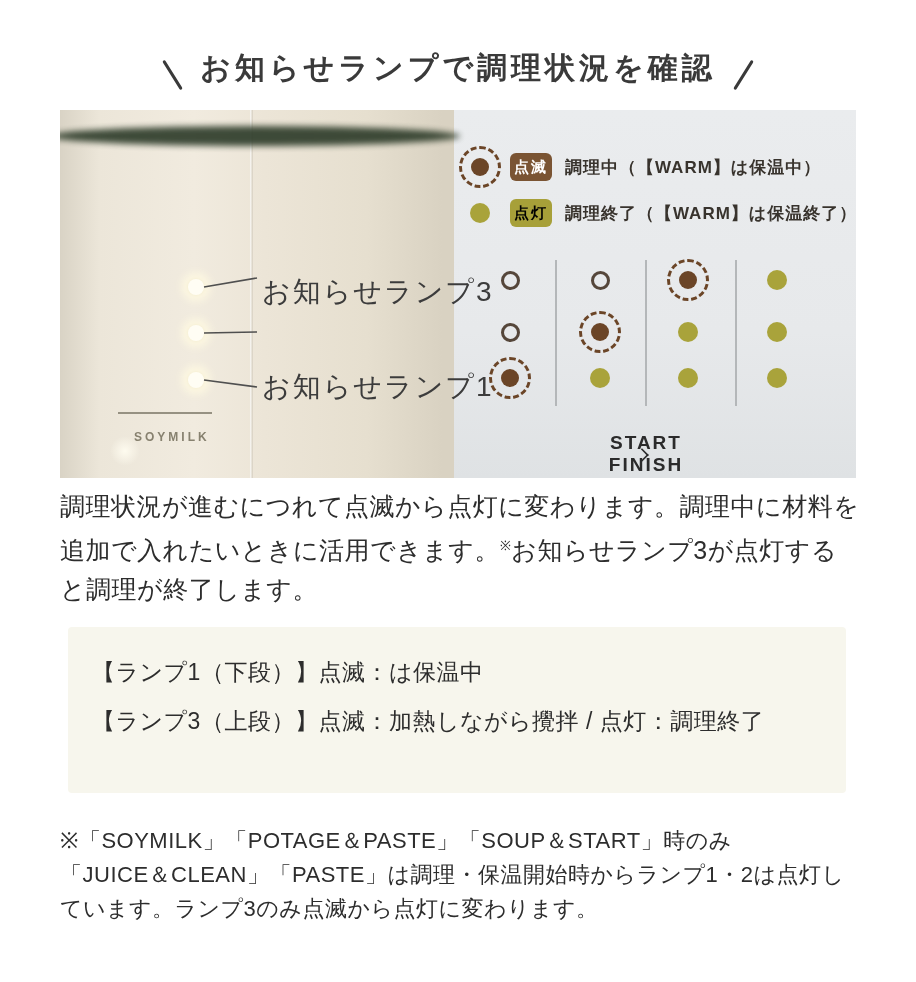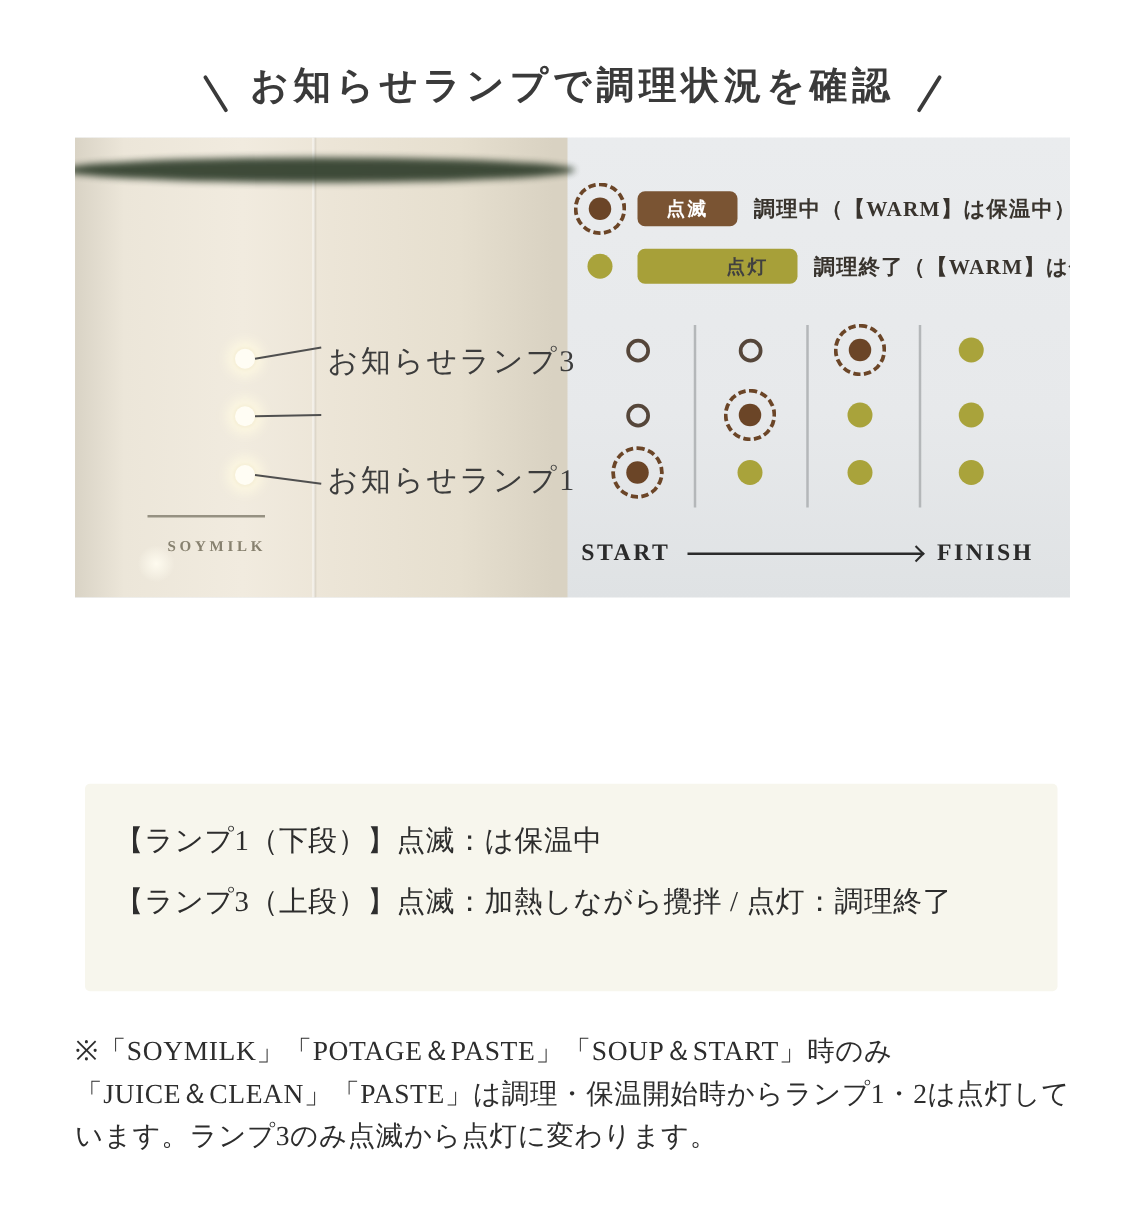--- a/index.html
+++ b/index.html
@@ -1,18 +1,18 @@
 <!DOCTYPE html>
 <html><head>
 <meta charset="utf-8">
 <style>
   html,body{margin:0;padding:0;background:#ffffff;}
   .page{
     position:relative;width:916px;height:982px;background:#ffffff;overflow:hidden;
-    font-family:Liberation Serif, serif;color:#2d2d2d;
+    font-family:Liberation Sans, sans-serif;color:#2d2d2d;
   }
   
   .title-row{position:absolute;left:0;top:44px;width:916px;display:flex;align-items:center;justify-content:center;gap:26px;}
   .title-text{font-size:30px;font-weight:700;color:#3a3a3a;letter-spacing:4px;margin:0;}
   .decor{width:3px;height:34px;background:#3a3a3a;border-radius:2px;display:inline-block;margin-top:14px;}
   .decor.left{transform:rotate(-32deg);}
   .decor.right{transform:rotate(32deg);}
   
   .photo{position:absolute;left:60px;top:110px;width:796px;height:368px;background:linear-gradient(180deg,#eaecee 0%,#e7e9eb 60%,#dfe2e4 100%);overflow:hidden;}
   .product{position:absolute;left:0;top:0;width:394px;height:368px;
@@ -20,48 +20,48 @@
   .product .seam{position:absolute;left:190px;top:0;width:3px;height:368px;background:linear-gradient(90deg,rgba(255,255,255,.8),rgba(170,160,140,.35));}
   .lid-band{position:absolute;left:-10px;top:16px;width:410px;height:20px;background:#2f3d2b;border-radius:50%;filter:blur(3px);opacity:.92;}
   .lamp{position:absolute;left:128px;width:16px;height:16px;border-radius:50%;background:#fffdf4;
     box-shadow:0 0 10px 6px rgba(255,250,225,.95),0 0 2px 1px rgba(190,175,140,.6);}
   .lamp.l3{top:169px;} .lamp.l2{top:215px;} .lamp.l1{top:262px;}
   .panel-line{position:absolute;left:58px;top:302px;width:94px;height:2px;background:#969182;}
   .product-label{position:absolute;left:74px;top:320px;font-size:12px;font-weight:700;letter-spacing:3px;color:#87816f;}
   .glow{position:absolute;left:50px;top:326px;width:30px;height:30px;border-radius:50%;
     background:radial-gradient(circle,rgba(255,252,240,.95),rgba(255,252,240,0) 70%);}
   .leaders{position:absolute;left:0;top:0;width:796px;height:368px;pointer-events:none;}
-  .lamp-label{position:absolute;left:202px;font-size:24px;font-weight:500;color:#3c3c3c;letter-spacing:2px;white-space:nowrap;}
+  .lamp-label{position:absolute;left:202px;font-size:28px;font-weight:500;color:#3c3c3c;letter-spacing:2px;white-space:nowrap;}
   .lamp-label.t3{top:163px;} .lamp-label.t2{top:210px;} .lamp-label.t1{top:258px;}
   
   .legend-row{position:absolute;display:flex;align-items:center;}
   .legend-row.r1{left:398px;top:35px;}
   .legend-row.r2{left:398px;top:81px;}
-  .badge{width:80px;height:28px;border-radius:6px;display:flex;align-items:center;justify-content:center;
+  .badge{width:42px;height:28px;border-radius:6px;display:flex;align-items:center;justify-content:center;
     font-size:15px;font-weight:700;margin-left:8px;letter-spacing:2px;}
   .badge.blink{background:#7a5433;color:#ffffff;}
-  .badge.on{background:#a7a039;color:#404040;padding-left:48px;}
+  .badge.on{background:#a7a039;color:#000000;}
   .legend-text{font-size:17px;font-weight:700;color:#38332d;margin-left:13px;letter-spacing:1px;white-space:nowrap;}
   
   .cell{position:relative;width:44px;height:44px;display:flex;align-items:center;justify-content:center;flex:none;}
   .cell .rays{position:absolute;width:36px;height:36px;border:3px dashed #6b4527;border-radius:50%;display:none;}
   .cell .core{width:18px;height:18px;border-radius:50%;display:none;}
   .cell .ring{width:13px;height:13px;border:3px solid #55463a;border-radius:50%;display:none;}
   .cell[data-kind="off"] .ring{display:block;}
   .cell[data-kind="blink"] .rays{display:block;}
   .cell[data-kind="blink"] .core{display:block;background:#6b4527;}
   .cell[data-kind="on"] .core{display:block;background:#a9a33b;width:20px;height:20px;}
   
   .gcell{position:absolute;}
   .c0{left:428px;} .c1{left:518px;} .c2{left:606px;} .c3{left:695px;}
   .r0{top:148px;} .r1{top:200px;} .r2{top:246px;}
   .divider{position:absolute;top:150px;width:2px;height:146px;background:#b4b7b9;}
   .d0{left:495px;} .d1{left:585px;} .d2{left:675px;}
   
-  .startfinish{position:absolute;left:405px;top:322px;width:362px;display:flex;align-items:center;}
+  .startfinish{position:absolute;left:405px;top:322px;width:362px;display:flex;align-items:center;flex-direction:column;}
   .sf-label{font-size:19px;font-weight:700;letter-spacing:2px;color:#2b2b2b;white-space:nowrap;}
   .arrow{flex:1;height:2px;background:#2b2b2b;margin:0 12px 0 14px;position:relative;}
   .arrow::after{content:"";position:absolute;right:-1px;top:-5px;width:10px;height:10px;
     border-top:2px solid #2b2b2b;border-right:2px solid #2b2b2b;transform:rotate(45deg) scale(.8);}
   
   .desc{position:absolute;left:60px;top:487px;width:800px;font-size:25px;line-height:39px;
     letter-spacing:.5px;color:#2d2d2d;font-weight:500;margin:0;}
   .desc sup{font-size:13px;}
   .info-box{position:absolute;left:68px;top:627px;width:778px;height:166px;background:#f7f6ed;border-radius:4px;
     box-sizing:border-box;padding:21px 0 0 24px;}
@@ -165,20 +165,23 @@
         <span class="core"></span>
       </span>
 
     <div class="startfinish">
       <span class="sf-label">START</span>
       <span class="arrow"></span>
       <span class="sf-label">FINISH</span>
     </div>
   </div>
 
+  <p class="desc">
+    <span>調理状況が進むにつれて点滅から点灯に変わります。調理中に材料を追加で入れたいときに活用できます。</span><sup>※</sup><span>お知らせランプ3が点灯すると調理が終了します。</span>
+  </p>
 
   <div class="info-box">
     <div class="info-row">【ランプ1（下段）】点滅：は保温中</div>
     <div class="info-row">【ランプ3（上段）】点滅：加熱しながら攪拌 / 点灯：調理終了</div>
   </div>
 
   <p class="footnote">
     <span>※「SOYMILK」「POTAGE＆PASTE」「SOUP＆START」時のみ</span><br>
     <span>「JUICE＆CLEAN」「PASTE」は調理・保温開始時からランプ1・2は点灯しています。ランプ3のみ点滅から点灯に変わります。</span>
   </p>

